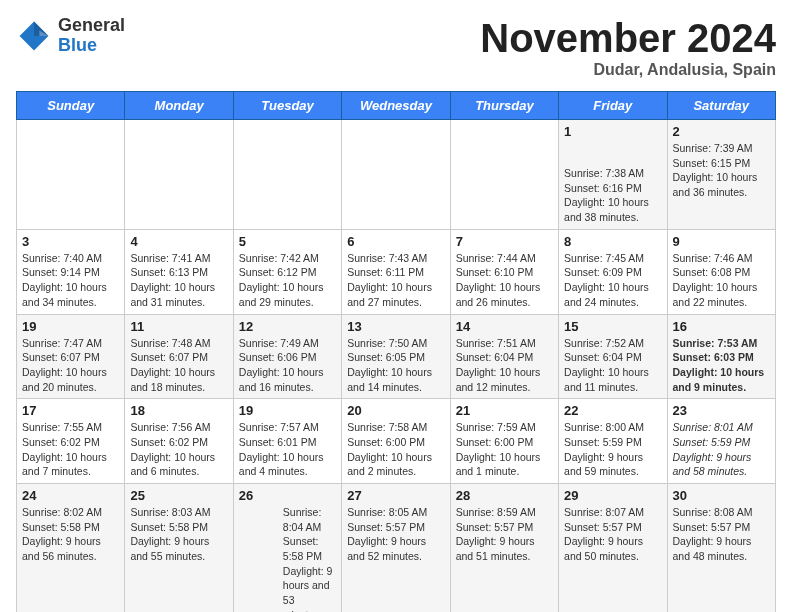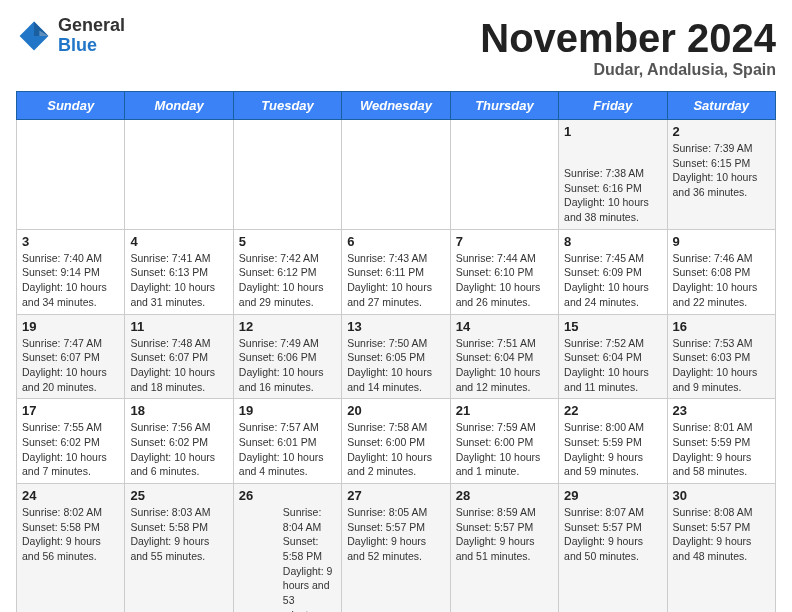--- a/index.html
+++ b/index.html
@@ -208,21 +208,21 @@
 Daylight: 10 hours and 12 minutes.</div>
         </td>
         <td>
           <span class="day-num">15</span>
           <div class="day-info" style="white-space: pre-line;">Sunrise: 7:52 AM
 Sunset: 6:04 PM
 Daylight: 10 hours and 11 minutes.</div>
         </td>
         <td>
           <span class="day-num">16</span>
-          <div class="day-info" style="white-space: pre-line;">Sunrise: 7:53 AM
+          <div class="day-info" style="white-space: pre-line; font-weight: bold;">Sunrise: 7:53 AM
 Sunset: 6:03 PM
 Daylight: 10 hours and 9 minutes.</div>
         </td>
       </tr>
       <tr>
         <td>
           <span class="day-num">17</span>
           <div class="day-info" style="white-space: pre-line;">Sunrise: 7:55 AM
 Sunset: 6:02 PM
 Daylight: 10 hours and 7 minutes.</div>
@@ -252,21 +252,21 @@
 Daylight: 10 hours and 1 minute.</div>
         </td>
         <td>
           <span class="day-num">22</span>
           <div class="day-info" style="white-space: pre-line;">Sunrise: 8:00 AM
 Sunset: 5:59 PM
 Daylight: 9 hours and 59 minutes.</div>
         </td>
         <td>
           <span class="day-num">23</span>
-          <div class="day-info" style="white-space: pre-line;">Sunrise: 8:01 AM
+          <div class="day-info" style="white-space: pre-line; font-style: italic;">Sunrise: 8:01 AM
 Sunset: 5:59 PM
 Daylight: 9 hours and 58 minutes.</div>
         </td>
       </tr>
       <tr>
         <td>
           <span class="day-num">24</span>
           <div class="day-info" style="white-space: pre-line;">Sunrise: 8:02 AM
 Sunset: 5:58 PM
 Daylight: 9 hours and 56 minutes.</div>

